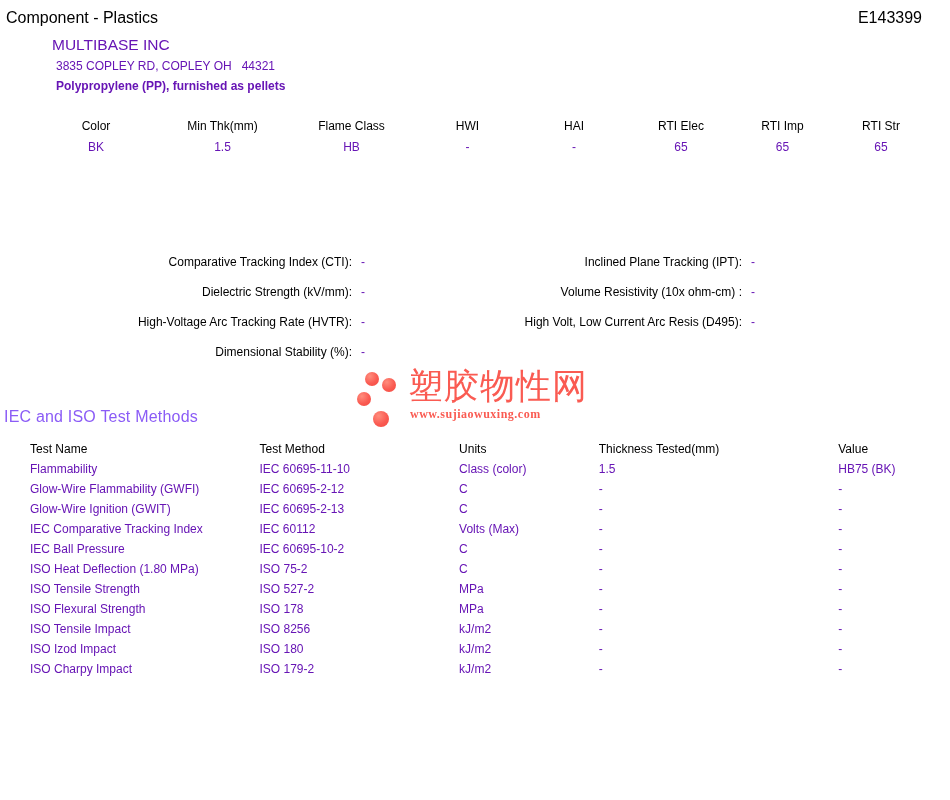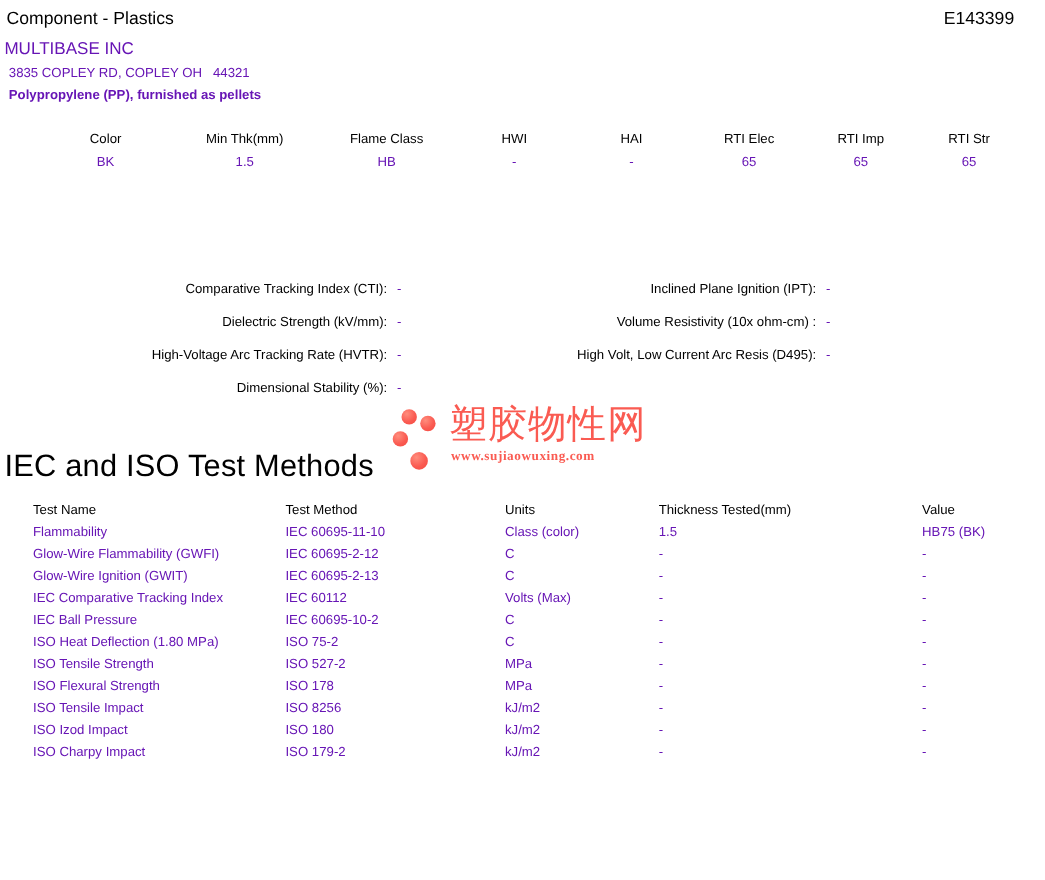--- a/index.html
+++ b/index.html
@@ -3,21 +3,21 @@
 <meta charset="utf-8">
 <title>Component - Plastics</title>
 <style>
   * { margin:0; padding:0; box-sizing:border-box; }
   html,body { background:#ffffff; }
   body {
     width:950px; height:800px; position:relative; overflow:hidden;
     font-family:"Liberation Sans","DejaVu Sans",sans-serif;
     font-size:12px; color:#000;
   }
-  .purple { color:#6715b5; }
+  .purple { color:#6715b5;margin-left:48px; }
 
   
   .top-row { display:flex; justify-content:space-between; padding:9px 28px 0 6px; font-size:16px; }
 
   
   .company-block { padding-left:4px; }
   .company-name { margin-top:9px; font-size:15.5px; }
   .company-address { margin-top:5px; padding-left:4px; font-size:12px; white-space:pre; }
   .product-name { margin-top:5px; font-size:15.5px; }
   .material-desc { margin-top:6px; padding-left:4px; font-size:12px;font-weight:bold; }
@@ -51,21 +51,21 @@
   .wm-dot1 { left:10px; top:9px;  width:14px; height:14px; }
   .wm-dot2 { left:27px; top:15px; width:14px; height:14px; }
   .wm-dot3 { left:2px;  top:29px; width:14px; height:14px; }
   .wm-dot4 { left:18px; top:48px; width:16px; height:16px; }
   .wm-text { position:absolute; left:53px; top:4px; font-size:35px; line-height:1.1;
              color:#fa5b52; letter-spacing:1px; font-weight:400; white-space:nowrap; }
   .wm-url  { position:absolute; left:55px; top:44px; font-family:"Liberation Serif","DejaVu Serif",serif;
              font-weight:bold; font-size:12px; color:#fa5b52; letter-spacing:0.5px; white-space:nowrap; }
 
   
-  .section-title { margin-top:41px; margin-left:4px; font-size:28px; color:#000000; letter-spacing:0.2px; }
+  .section-title { margin-top:41px; margin-left:4px; font-size:16px; color:#8b5cf6; letter-spacing:0.2px; }
 
   
   .tm-table { margin-left:30px; margin-top:13px; }
   .tm-row { display:flex; height:20px; align-items:center; }
   .tm-head { color:#000; }
   .tm-body .tm-row { color:#6715b5; }
   .tm-c1 { width:230px; }
   .tm-c2 { width:200px; }
   .tm-c3 { width:140px; }
   .tm-c4 { width:240px; }
@@ -117,21 +117,21 @@
     <div class="rt-col">
       <div class="rt-h">RTI Str</div>
       <div class="rt-v">65</div>
     </div>
   </div>
 
 <div class="properties" id="properties">
     <div class="prop-row">
       <div class="prop-label-l">Comparative Tracking Index (CTI):</div>
       <div class="prop-val-l">-</div>
-      <div class="prop-label-r">Inclined Plane Ignition (IPT):</div>
+      <div class="prop-label-r">Inclined Plane Tracking (IPT):</div>
       <div class="prop-val-r">-</div>
     </div>
     <div class="prop-row">
       <div class="prop-label-l">Dielectric Strength (kV/mm):</div>
       <div class="prop-val-l">-</div>
       <div class="prop-label-r">Volume Resistivity (10x ohm-cm) :</div>
       <div class="prop-val-r">-</div>
     </div>
     <div class="prop-row">
       <div class="prop-label-l">High-Voltage Arc Tracking Rate (HVTR):</div>

